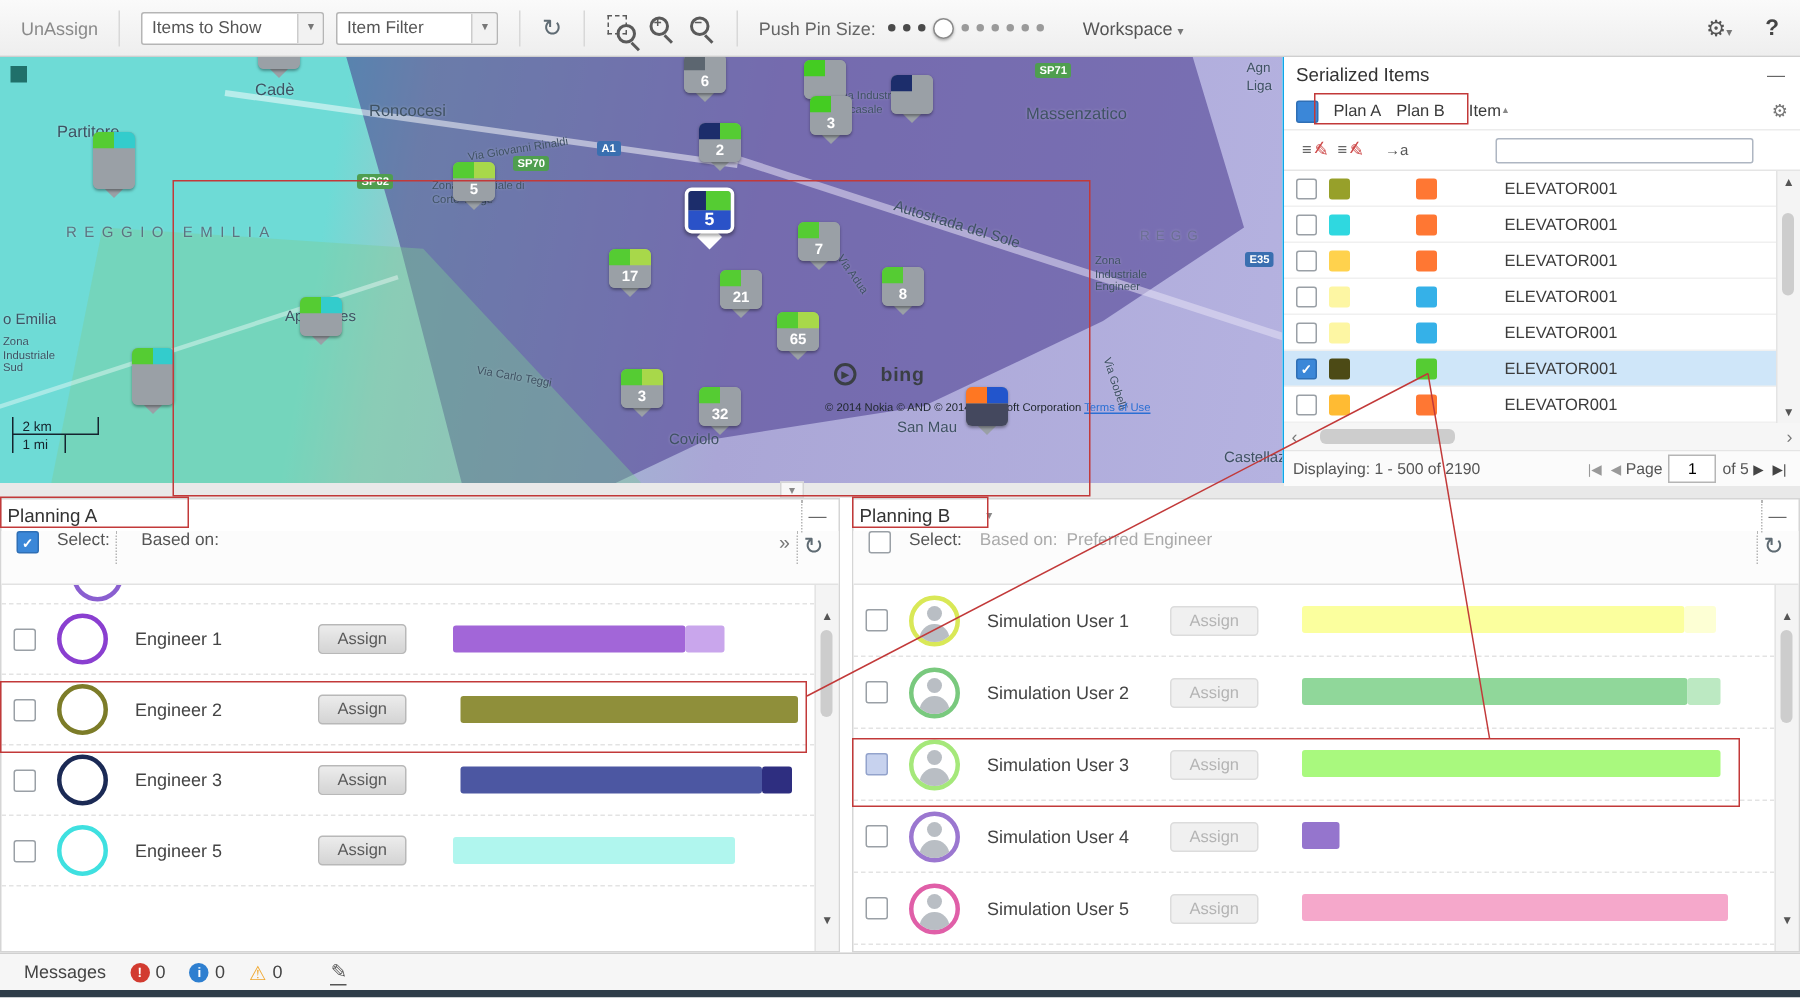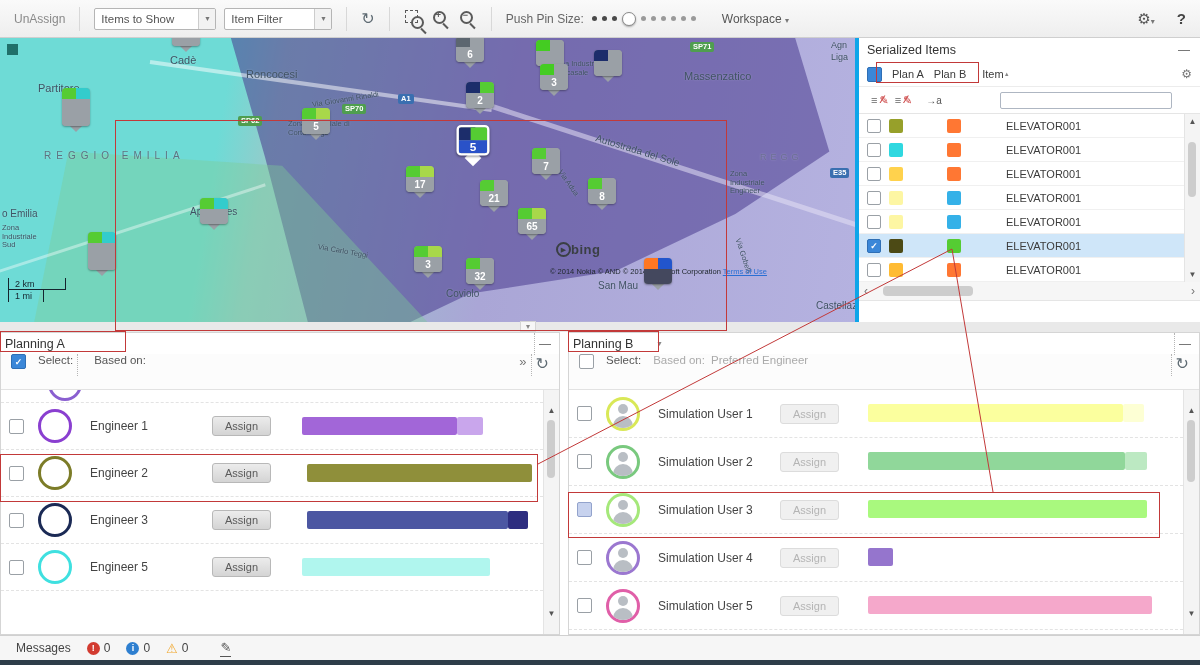--- a/index.html
+++ b/index.html
@@ -62,42 +62,42 @@
   .pin .q1{position:absolute;left:0;top:0;width:14px;height:11px}
   .pin .q2{position:absolute;right:0;top:0;width:14px;height:11px}
   .pin .pbody{position:absolute;left:0;top:11px;right:0;bottom:0;background:#9aa0a6;color:#fff;
        font-size:10px;font-weight:bold;display:flex;align-items:center;justify-content:center}
   .pin.tall .head{height:38px}
   .pin.tall .tail{top:32px}
   .pin.sel{z-index:6;transform:scale(1.18)}
   .pin.sel .head{border:2px solid #fff}
   .pin.sel .pbody{background:#2a52c8}
   .pin.sel .tail{background:#fff;top:23px}
-  .bing{position:absolute;left:556px;top:204px;display:flex;align-items:center;gap:0;color:#3a3f44}
+  .bing{position:absolute;left:556px;top:204px;display:flex;align-items:center;gap:16px;color:#3a3f44}
   .bplay{width:15px;height:15px;border:2px solid #3a3f44;border-radius:50%;font-size:7px;
        display:flex;align-items:center;justify-content:center;box-sizing:border-box}
   .bing .bname{font-size:13px;font-weight:bold;letter-spacing:.5px}
   .attr{position:absolute;left:550px;top:229px;font-size:7.5px;color:#20282e;white-space:nowrap}
   .attr .terms{color:#2a6fd4;text-decoration:underline;cursor:pointer}
   .scale{position:absolute;left:8px;top:240px;font-size:9px;color:#15242e}
   .sline{box-sizing:border-box;padding-left:6px;height:12px;line-height:12px}
   .sline.km{width:58px;border-left:1px solid #15242e;border-right:1px solid #15242e;border-bottom:1px solid #15242e}
   .sline.mi{width:36px;border-left:1px solid #15242e;border-right:1px solid #15242e}
 
   
   .cb{width:13px;height:13px;border:1px solid #9aa0a6;background:#fff;border-radius:2px;
       display:inline-flex;align-items:center;justify-content:center;flex:none;box-sizing:content-box}
   .cb.checked{background:#3b87d8;border-color:#2f6fb5}
   .cb.checked::after{content:"✓";color:#fff;font-size:9px;font-weight:bold}
   .cb.filled{background:#3b87d8;border-color:#2f6fb5}
   .cb.tinted{background:#c7d2ee;border-color:#93a3cc}
 
   
   #serialized{position:absolute;left:855px;top:38px;width:345px;height:284px;background:#fff;
-      border-left:4px solid #0ea5e9;box-sizing:border-box;font-size:11px;color:#444;z-index:5}
+      border-left:1px solid #0ea5e9;box-sizing:border-box;font-size:11px;color:#444;z-index:5}
   .sr-title{height:24px;display:flex;align-items:center;padding:0 10px 0 8px;font-size:12.5px;color:#333}
   .minimize{font-size:12px;color:#666;cursor:pointer}
   .sr-tabs{height:24px;display:flex;align-items:center;padding:0 8px;border-bottom:1px solid #ececec}
   .tab{margin-left:10px;color:#3a3a3a;cursor:pointer;white-space:nowrap}
   .colhdr{margin-left:16px;color:#3a3a3a;white-space:nowrap}
   .sorticon{font-size:6px;color:#888;vertical-align:2px}
   .gearsm{margin-left:auto;font-size:12px;color:#777;cursor:pointer}
   .sr-filter{height:26px;display:flex;align-items:center;padding:0 6px;border-bottom:1px solid #e5e5e5}
   .fic{font-size:11px;color:#666;margin-left:6px}
   .fpencil{font-size:11px;color:#cc4444;margin-left:2px;position:relative}
@@ -505,20 +505,31 @@
       <span class="arr down">▼</span>
     </div>
   </div>
   <div class="sr-hscroll">
     <span class="harr">‹</span>
     <span class="htrack">
         <span class="hthumb"></span>
       </span>
     <span class="harr">›</span>
   </div>
+  <div class="sr-paging">
+    <span>Displaying: 1 - 500 of 2190</span>
+    <span class="spacer"></span>
+    <span class="pgico">|◀</span>
+    <span class="pgico">◀</span>
+    <span>Page</span>
+    <input class="pginput" value="1" style="">
+    <span>of 5</span>
+    <span class="pgico en">▶</span>
+    <span class="pgico en">▶|</span>
+  </div>
 </aside>
 
 <div id="gapstrip">
   <span class="collapse" style="left:520px">▾</span>
 </div>
 
 <section class="plan" id="plan-a">
   <div class="plan-title">
     <span>Planning A</span>
     <span class="spacer"></span>

